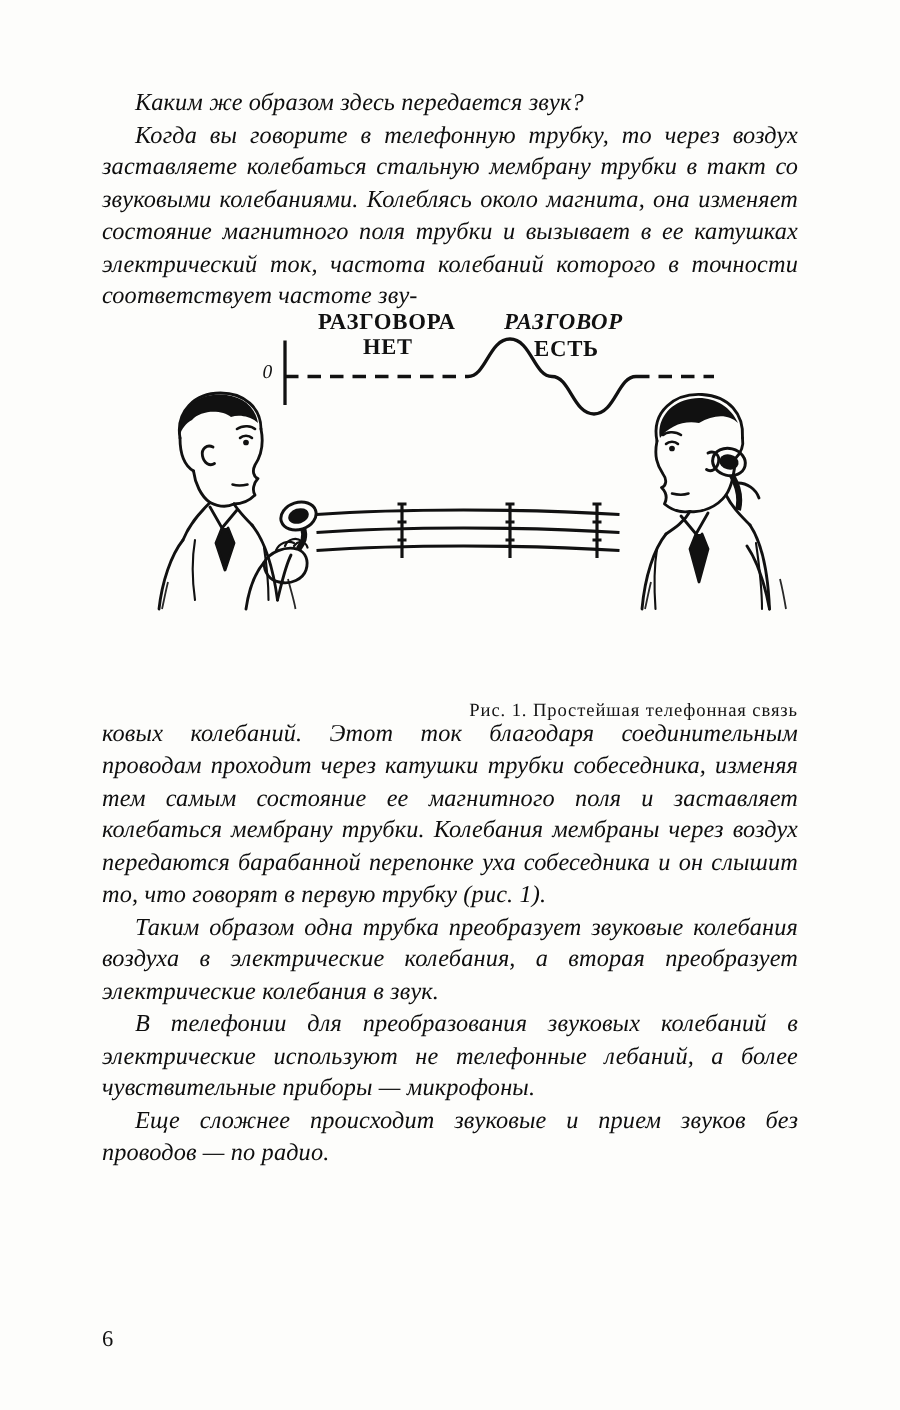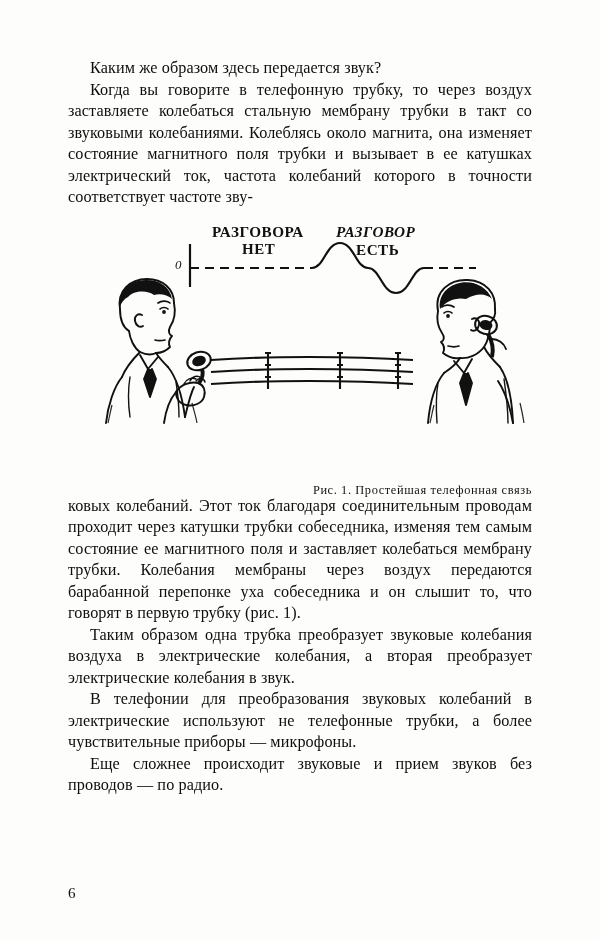--- a/index.html
+++ b/index.html
@@ -31,28 +31,28 @@
     font-size: 16.2px;
     line-height: 21.5px;
     text-align: justify;
     text-indent: 22px;
     letter-spacing: 0.1px;
     color: #0e0e0e;
   }
   p.body-par.cont {
     text-indent: 0;
   }
-  .para-block { margin-bottom: 0; }
+  .para-block { margin-bottom: 0; font-style: italic; }
 
   
   .figure {
     position: relative;
     width: 464px;
     height: 265px;
-    margin-top: 18px;
+    margin-top: 1px;
   }
   .figure-caption {
     text-align: right;
     font-size: 12.4px;
     letter-spacing: 0.6px;
     margin-top: 4px;
     color: #141414;
   }
   svg.illus { display: block; }
 
@@ -196,20 +196,20 @@
       <div style="position:absolute; left:268px; top:-4px; font-size:15.2px; font-weight:bold; font-style:italic; letter-spacing:0.5px;">РАЗГОВОР</div>
       <div style="position:absolute; left:288px; top:14px; font-size:15.2px; font-weight:bold; letter-spacing:0.5px;">ЕСТЬ</div>
       <div style="position:absolute; left:107px; top:30px; font-size:13px; font-style:italic;">0</div>
 
       <div class="figure-caption">Рис. 1. Простейшая телефонная связь</div>
     </div>
 
     <div class="lower-text para-block">
       <p class="body-par cont">ковых колебаний. Этот ток благодаря   соединительным проводам проходит через катушки трубки   собеседника, изменяя тем самым состояние ее магнитного поля и за­ставляет колебаться мембрану трубки. Колебания   мем­браны через воздух передаются барабанной перепонке уха собеседника и он слышит то, что говорят в первую трубку (рис. 1).</p>
       <p class="body-par">Таким образом одна  трубка   преобразует звуковые колебания воздуха в электрические колебания, а вторая преобразует электрические колебания в звук.</p>
-      <p class="body-par">В телефонии для преобразования звуковых колеба­ний в электрические используют не телефонные трубки, а более чувствительные приборы — микрофоны.</p>
+      <p class="body-par">В телефонии для преобразования звуковых колеба­ний в электрические используют не телефонные лебаний, а более чувствительные приборы — микрофоны.</p>
       <p class="body-par">Еще сложнее  происходит   звуковые и прием   звуков без проводов — по радио.</p>
     </div>
 
   </div>
 
   <div class="page-number">6</div>
 </div>
 
 </body></html>

